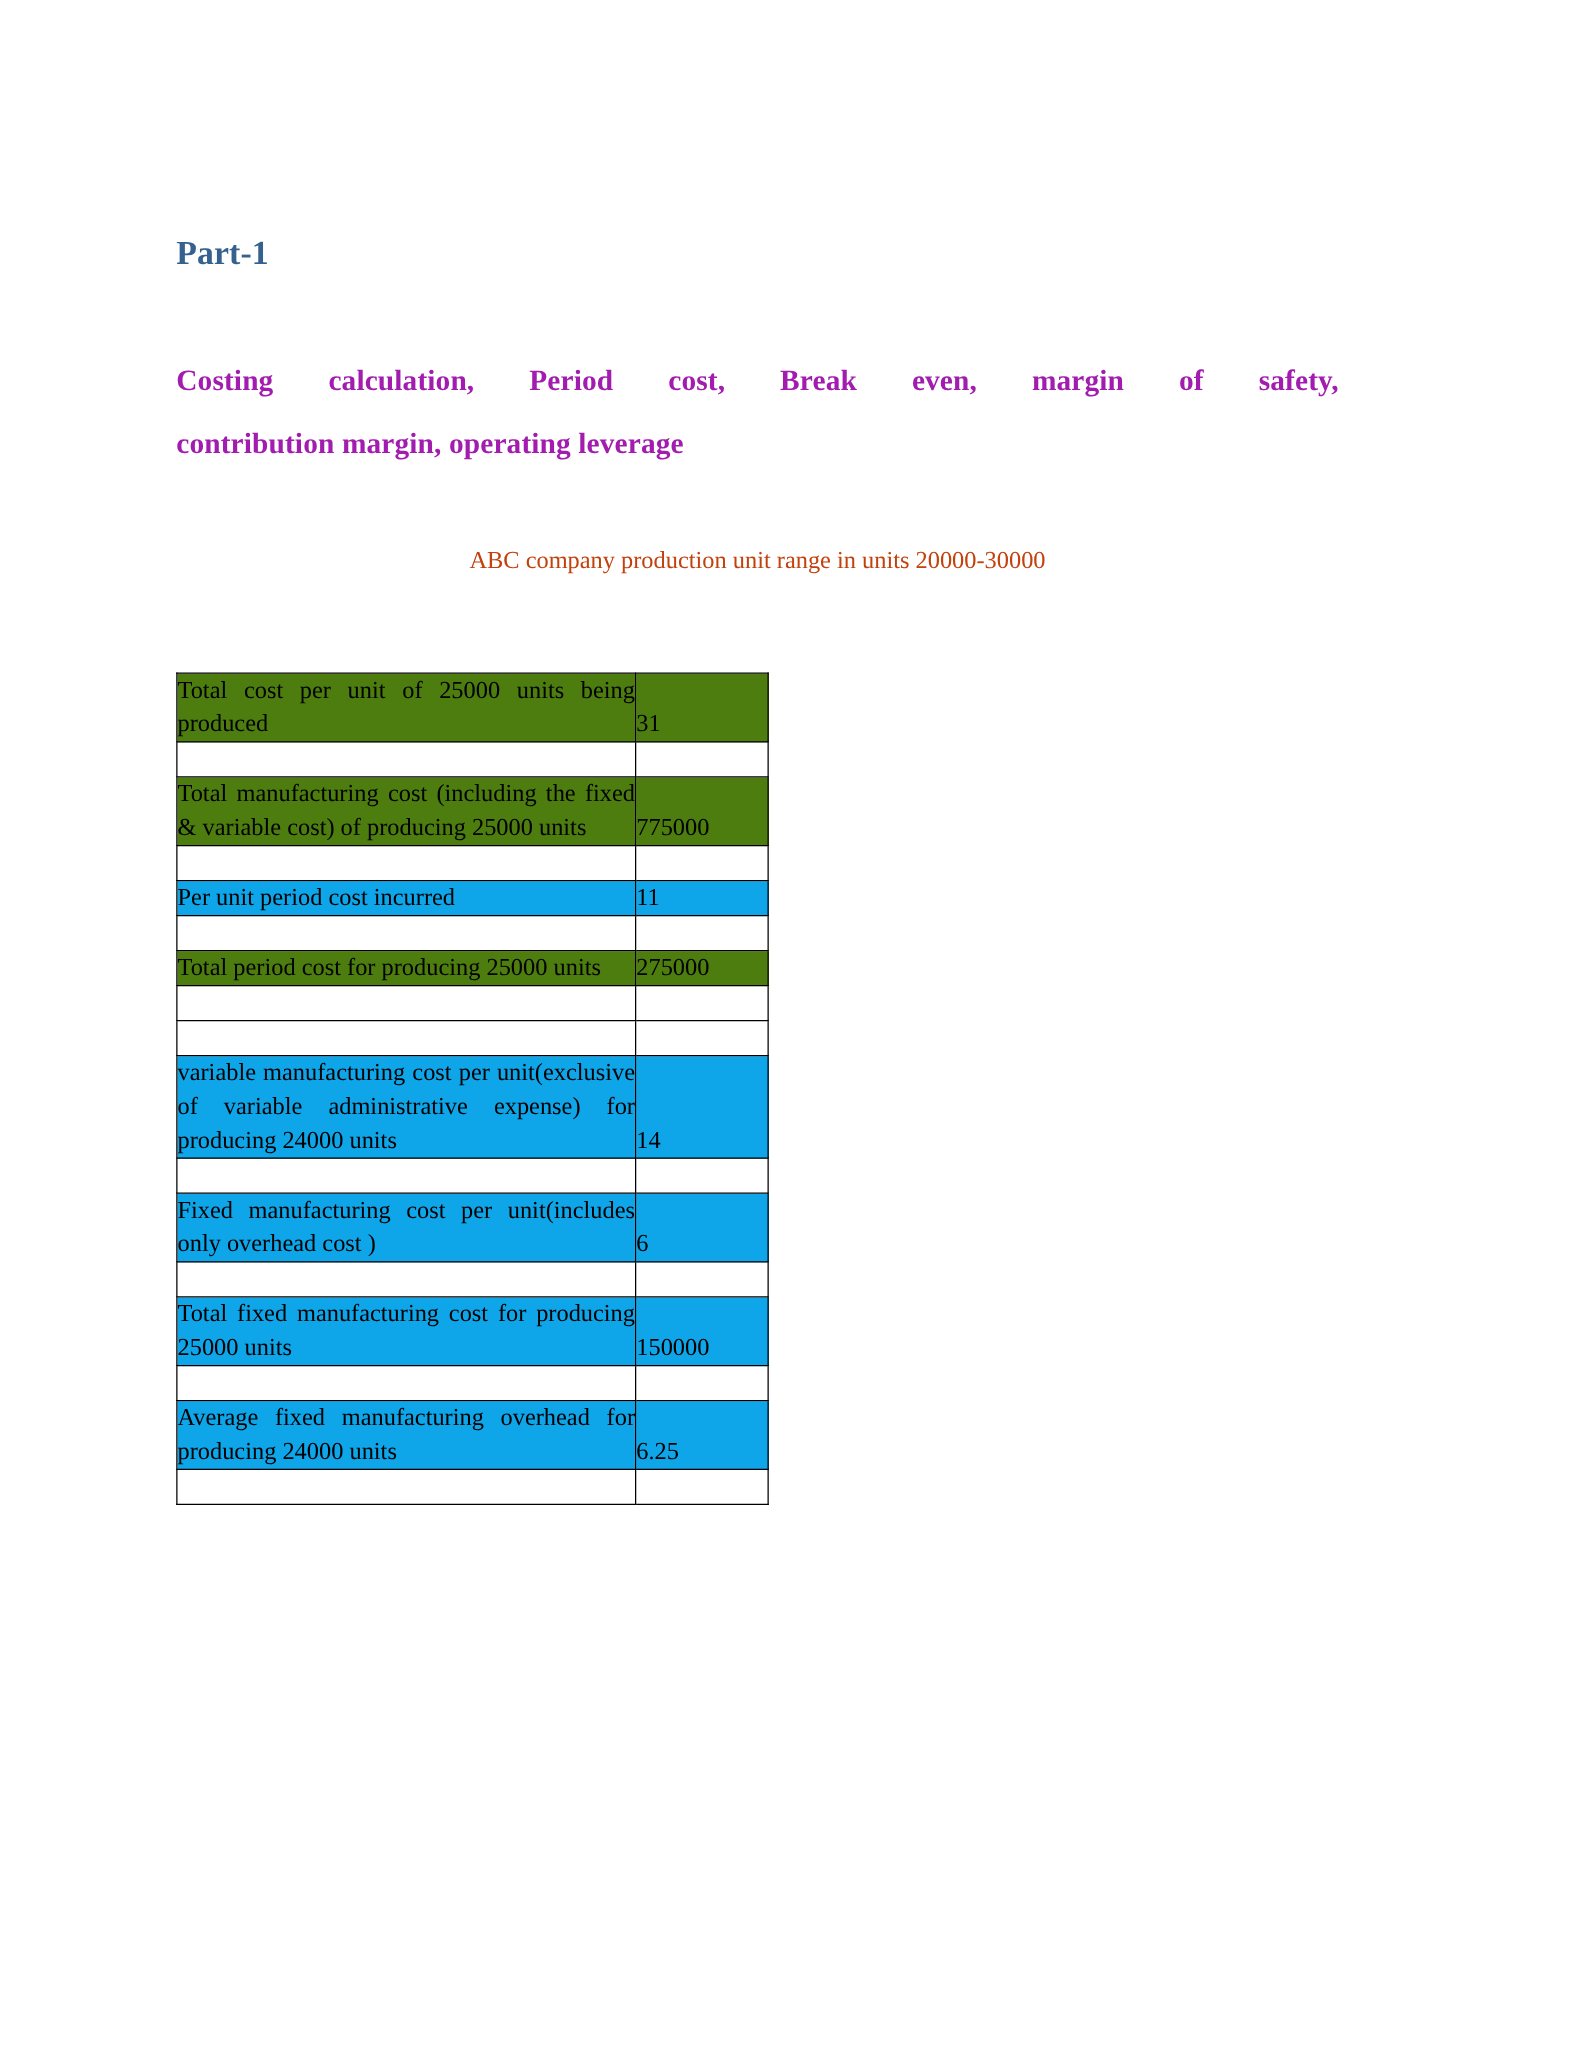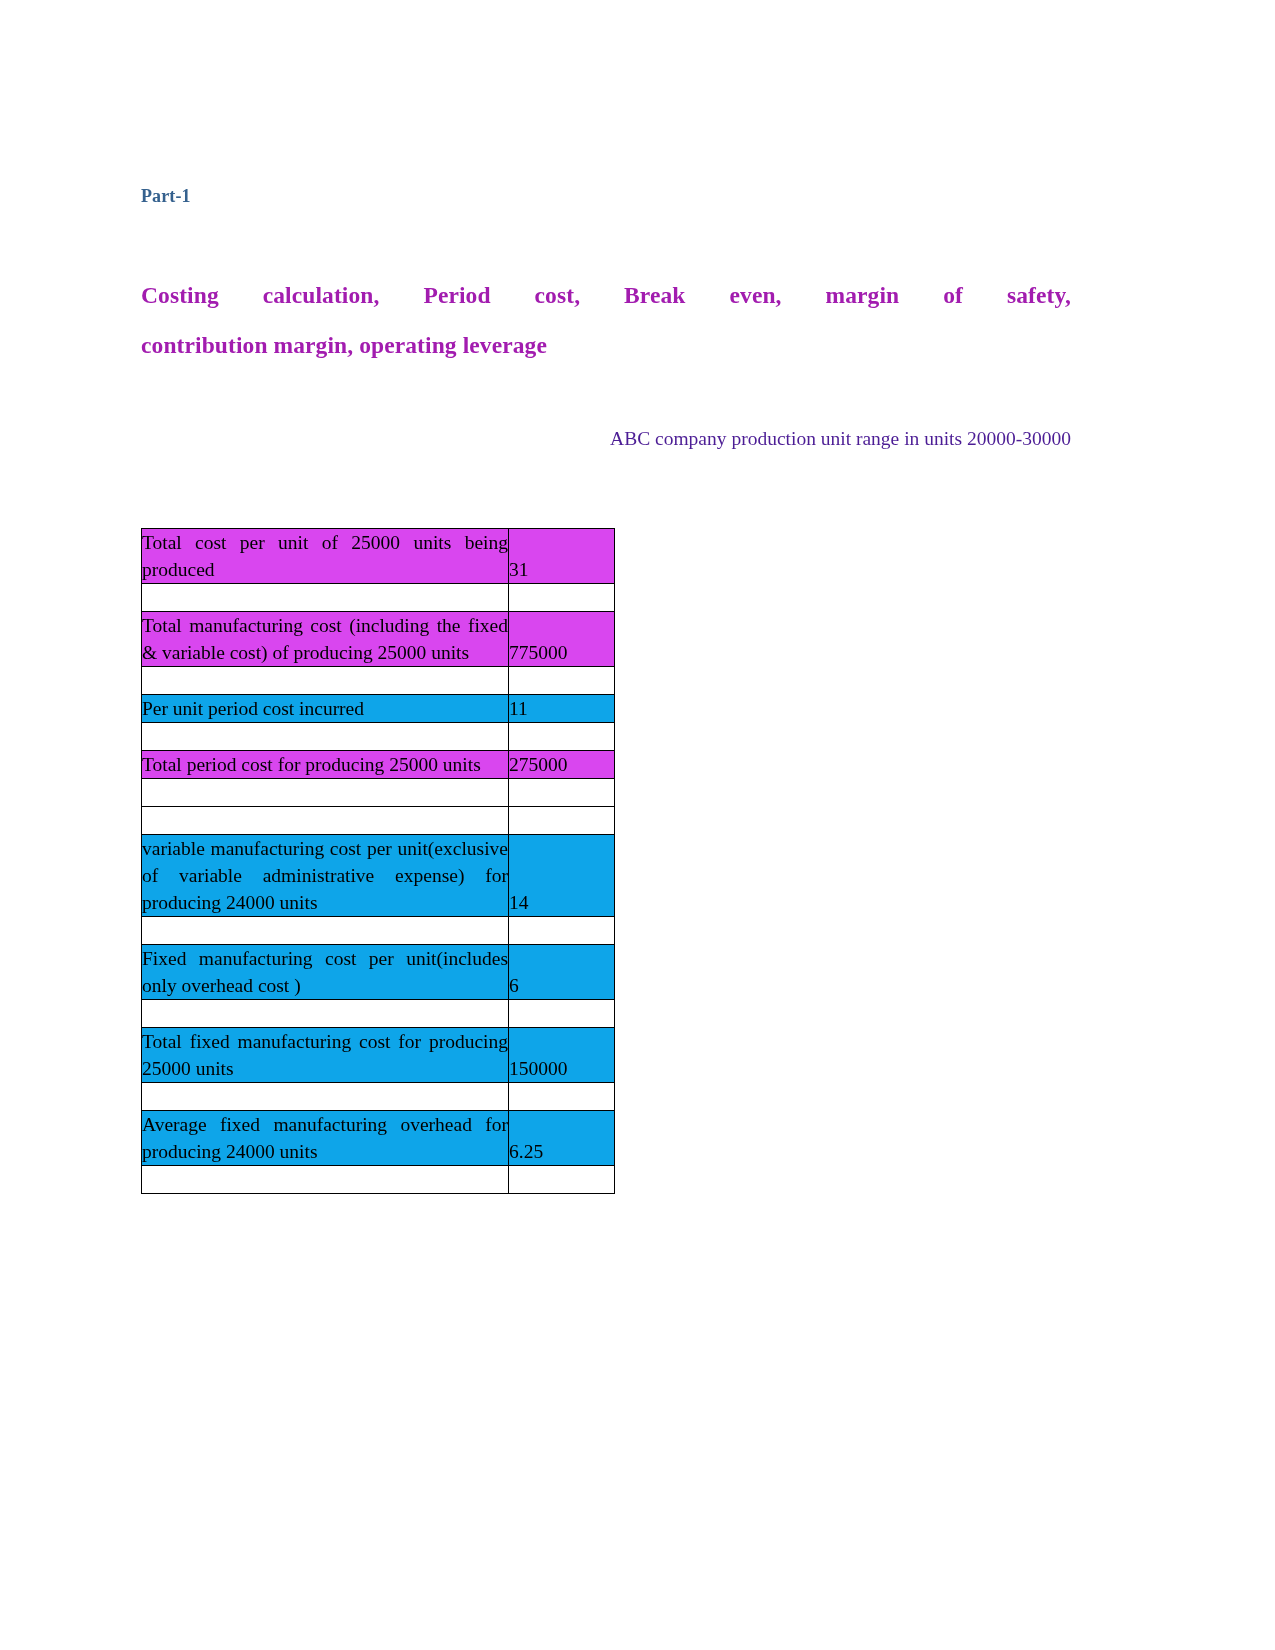--- a/index.html
+++ b/index.html
@@ -28,21 +28,21 @@
     position: absolute;
     left: 141px;
     top: 186px;
     width: 930px;
   }
 
   
   .part-heading {
     font-family: "Liberation Serif", "DejaVu Serif", serif;
     font-weight: bold;
-    font-size: 18px;
+    font-size: 27px;
     color: #35618E;
     line-height: 1.2;
     margin: 0 0 0 0;
     letter-spacing: 0.1px;
   }
 
   .spacer-a { height: 62px; }
 
   .topic-heading {
     font-family: "Liberation Serif", "DejaVu Serif", serif;
@@ -64,24 +64,24 @@
   .topic-heading .line2 {
     display: block;
     text-align: center;
   }
 
   .spacer-b { height: 56px; }
 
   .intro-text {
     font-family: "Liberation Serif", "DejaVu Serif", serif;
     font-size: 19.5px;
-    color: #4c1d95;
+    color: #c2410c;
     line-height: 26px;
     margin: 0;
-    text-align: right;
+    text-align: center;
   }
 
   .spacer-c { height: 76px; }
 
   
   table.cost-table {
     border-collapse: collapse;
     width: 473px;
     table-layout: fixed;
     margin: 0;
@@ -111,21 +111,21 @@
     text-align: justify;
     text-align-last: left;
   }
   td.value {
     text-align: left;
     padding: 3px 10px 3px 5px;
     vertical-align: bottom;
     white-space: nowrap;
   }
 
-  tr.bg-beige td { background: #d946ef; }
+  tr.bg-beige td { background: #4d7c0f; }
   tr.bg-white  td { background: #0ea5e9; }
 
   tr.gap td {
     height: 27px;
     background: #FFFFFF;
     padding: 0;
   }
   tr.gap td.value { background: #FFFFFF; }
 </style>
 </head>

